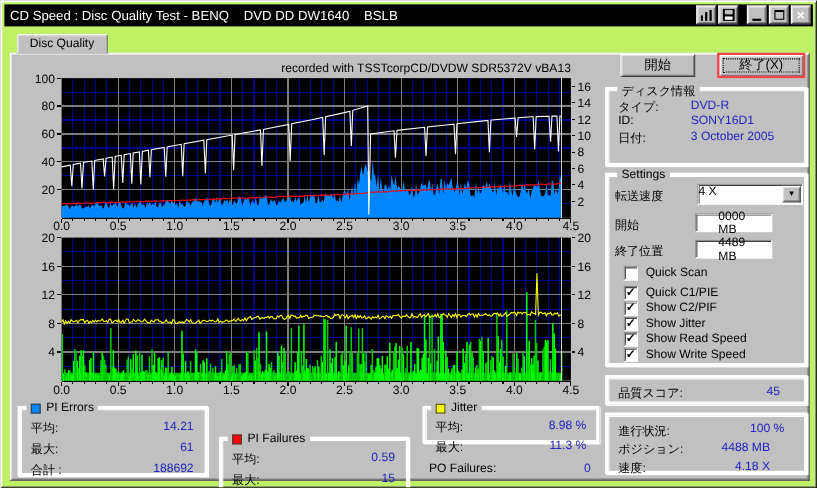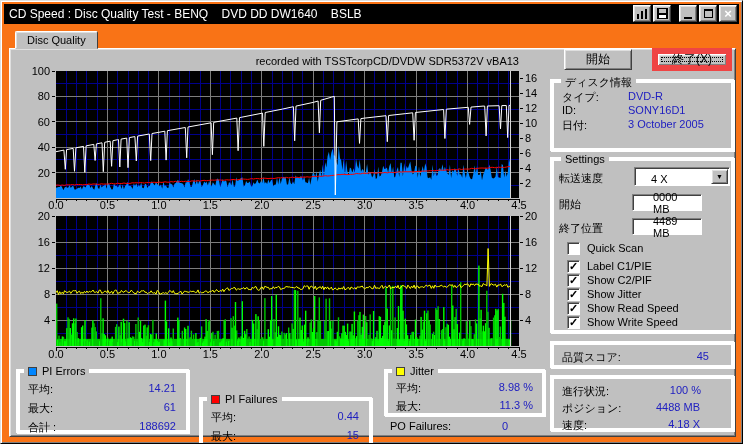--- a/index.html
+++ b/index.html
@@ -1,18 +1,18 @@
 <!DOCTYPE html>
 <html><head>
 <meta charset="utf-8">
 <style>
   * { box-sizing: border-box; }
   html,body { margin:0; padding:0; background:#808080; }
   body { width:743px; height:444px; font-family:"Liberation Sans", sans-serif; font-size:11px; color:#000; }
-  .win { position:relative; width:743px; height:444px; background:#f97316;
+  .win { position:relative; width:743px; height:444px; background:#bef264;
          border:1px solid; border-color:#dfdfdf #000 #000 #dfdfdf;
          box-shadow: inset 1px 1px 0 #fff, inset -1px -1px 0 #808080; overflow:hidden; }
   .titlebar { position:absolute; left:3px; top:3px; right:3px; height:20px; background:#000;
               color:#fff; display:flex; align-items:center; padding-left:5px; font-size:12px; white-space:pre; }
   .tb-btns { position:absolute; right:2px; top:1px; display:flex; align-items:center; }
   .tb-btn { width:18px; height:17px; margin-left:2px; background:#c0c0c0; border:1px solid; cursor:default;
             border-color:#fff #404040 #404040 #fff; box-shadow: inset 1px 1px 0 #dfdfdf, inset -1px -1px 0 #808080;
             display:flex; align-items:center; justify-content:center; }
   .tb-gap { margin-left:8px; }
   .ico-min { width:8px; height:2px; background:#000; margin-top:8px; }
@@ -28,26 +28,26 @@
   .gbox { position:absolute; border:3px solid #ffffff; box-shadow: 1px 1px 0 #fff, inset 1px 1px 0 #fff; }
   .legend { position:absolute; top:-7px; left:8px; background:#c0c0c0; padding:0 4px; display:flex; align-items:center; white-space:nowrap; }
   .lsq { display:inline-block; width:9px; height:9px; border:1px solid #404040; margin-right:5px; }
   .grow { position:absolute; left:9px; right:8px; height:13px; }
   .gl { position:absolute; left:0; white-space:nowrap; }
   .gv { position:absolute; color:#2020c0; white-space:nowrap; }
   .gvr { position:absolute; right:0; color:#2020c0; text-align:right; white-space:nowrap; }
   .pbtn { position:absolute; background:#c0c0c0; border:1px solid; border-color:#fff #404040 #404040 #fff;
           box-shadow: inset 1px 1px 0 #dfdfdf, inset -1px -1px 0 #808080; font-size:12px;
           display:flex; align-items:center; justify-content:center; cursor:default; }
-  .pbtn-def { border:6px solid #ef4444; box-shadow: inset 1px 1px 0 #fff, inset -1px -1px 0 #808080, inset 2px 2px 0 #dfdfdf; }
+  .pbtn-def { border:2px solid #ef4444; box-shadow: inset 1px 1px 0 #fff, inset -1px -1px 0 #808080, inset 2px 2px 0 #dfdfdf; }
   .focusrect { position:absolute; left:3px; top:3px; right:3px; bottom:3px; border:1px dotted #000; }
   .tinput { position:absolute; background:#fff; border:1px solid; border-color:#808080 #fff #fff #808080;
             box-shadow: inset 1px 1px 0 #404040; padding:1px 20px; display:flex; align-items:center; }
   .combo { position:absolute; background:#fff; border:1px solid; border-color:#808080 #fff #fff #808080;
-           box-shadow: inset 1px 1px 0 #404040; display:flex; align-items:flex-end; padding-left:16px; }
+           box-shadow: inset 1px 1px 0 #404040; display:flex; align-items:flex-start; padding-left:0; }
   .ddbtn { position:absolute; right:1px; top:1px; bottom:1px; width:17px; background:#c0c0c0;
            border:1px solid; border-color:#fff #404040 #404040 #fff; box-shadow: inset 1px 1px 0 #dfdfdf, inset -1px -1px 0 #808080;
            display:flex; align-items:center; justify-content:center; font-size:7px; }
   .cbrow { position:absolute; left:566px; display:flex; align-items:center; height:14px; }
   .cb { width:13px; height:13px; background:#fff; border:1px solid; border-color:#808080 #fff #fff #808080;
         box-shadow: inset 1px 1px 0 #404040; display:flex; align-items:center; justify-content:center;
         font-size:11px; font-weight:bold; line-height:10px; }
   .cbl { margin-left:7px; white-space:nowrap; }
 </style>
 </head>
@@ -808,21 +808,21 @@
   <div class="tinput" style="left:631px; top:217px; width:70px; height:17px;">
     <span>4489 MB</span>
   </div>
 
   <div class="cbrow" style="top:240px;justify-content:flex-end;">
       <span class="cb"></span>
       <span class="cbl">Quick Scan</span>
     </div>
   <div class="cbrow" style="top:258px;">
       <span class="cb">✓</span>
-      <span class="cbl">Label C1/PIE</span>
+      <span class="cbl">Quick C1/PIE</span>
     </div>
   <div class="cbrow" style="top:272px;">
       <span class="cb">✓</span>
       <span class="cbl">Show C2/PIF</span>
     </div>
   <div class="cbrow" style="top:286px;">
       <span class="cb">✓</span>
       <span class="cbl">Show Jitter</span>
     </div>
   <div class="cbrow" style="top:300px;">
@@ -835,21 +835,21 @@
     </div>
 
   <div class="gbox" style="left:549px; top:340px; width:184px; height:27px;">
     <div class="grow" style="top:6px; right:22px;">
         <span class="gl">品質スコア:</span>
         <span class="gvr">45</span>
       </div>
   </div>
 
   <div class="gbox" style="left:549px; top:374px; width:184px; height:56px;">
-    <div class="grow" style="top:6px; right:30px;">
+    <div class="grow" style="top:6px; right:18px;">
         <span class="gl">進行状況:</span>
         <span class="gvr">100 %</span>
       </div>
     <div class="grow" style="top:23px; right:31px;">
         <span class="gl">ポジション:</span>
         <span class="gvr">4488 MB</span>
       </div>
     <div class="grow" style="top:40px; right:31px;">
         <span class="gl">速度:</span>
         <span class="gvr">4.18 X</span>
@@ -875,44 +875,44 @@
       </div>
   </div>
 
   <div class="gbox" style="left:198px; top:368px; width:173px; height:64px;margin-top:28px;">
     <span class="legend" style="left:5px;">
         <span class="lsq" style="background: rgb(255, 0, 0);"></span>
         <span>PI Failures</span>
       </span>
     <div class="grow" style="top:10px; right:10px;">
         <span class="gl">平均:</span>
-        <span class="gvr">0.44</span>
+        <span class="gvr">0.59</span>
       </div>
     <div class="grow" style="top:29px; right:10px;">
         <span class="gl">最大:</span>
         <span class="gvr">15</span>
       </div>
     <div class="grow" style="top:48px; right:10px;">
         <span class="gl">合計 :</span>
         <span class="gvr">4079</span>
       </div>
   </div>
 
-  <div class="gbox" style="left:383px; top:368px; width:161px; height:47px;">
+  <div class="gbox" style="left:383px; top:368px; width:161px; height:34px;">
     <span class="legend" style="left:5px;">
         <span class="lsq" style="background: rgb(255, 255, 0);"></span>
         <span>Jitter</span>
       </span>
     <div class="grow" style="top:9px; right:9px;">
         <span class="gl">平均:</span>
         <span class="gvr">8.98 %</span>
       </div>
     <div class="grow" style="top:27px; right:9px;">
         <span class="gl">最大:</span>
         <span class="gvr">11.3 %</span>
       </div>
   </div>
-  <div style="position:absolute; left:389px; top:419px; width:118px; height:13px;padding-left:32px;">
+  <div style="position:absolute; left:389px; top:419px; width:147px; height:13px;padding-left:32px;">
     <span class="gl">PO Failures:</span>
     <span class="gvr">0</span>
   </div>
 
 </div>
 
 </body></html>

